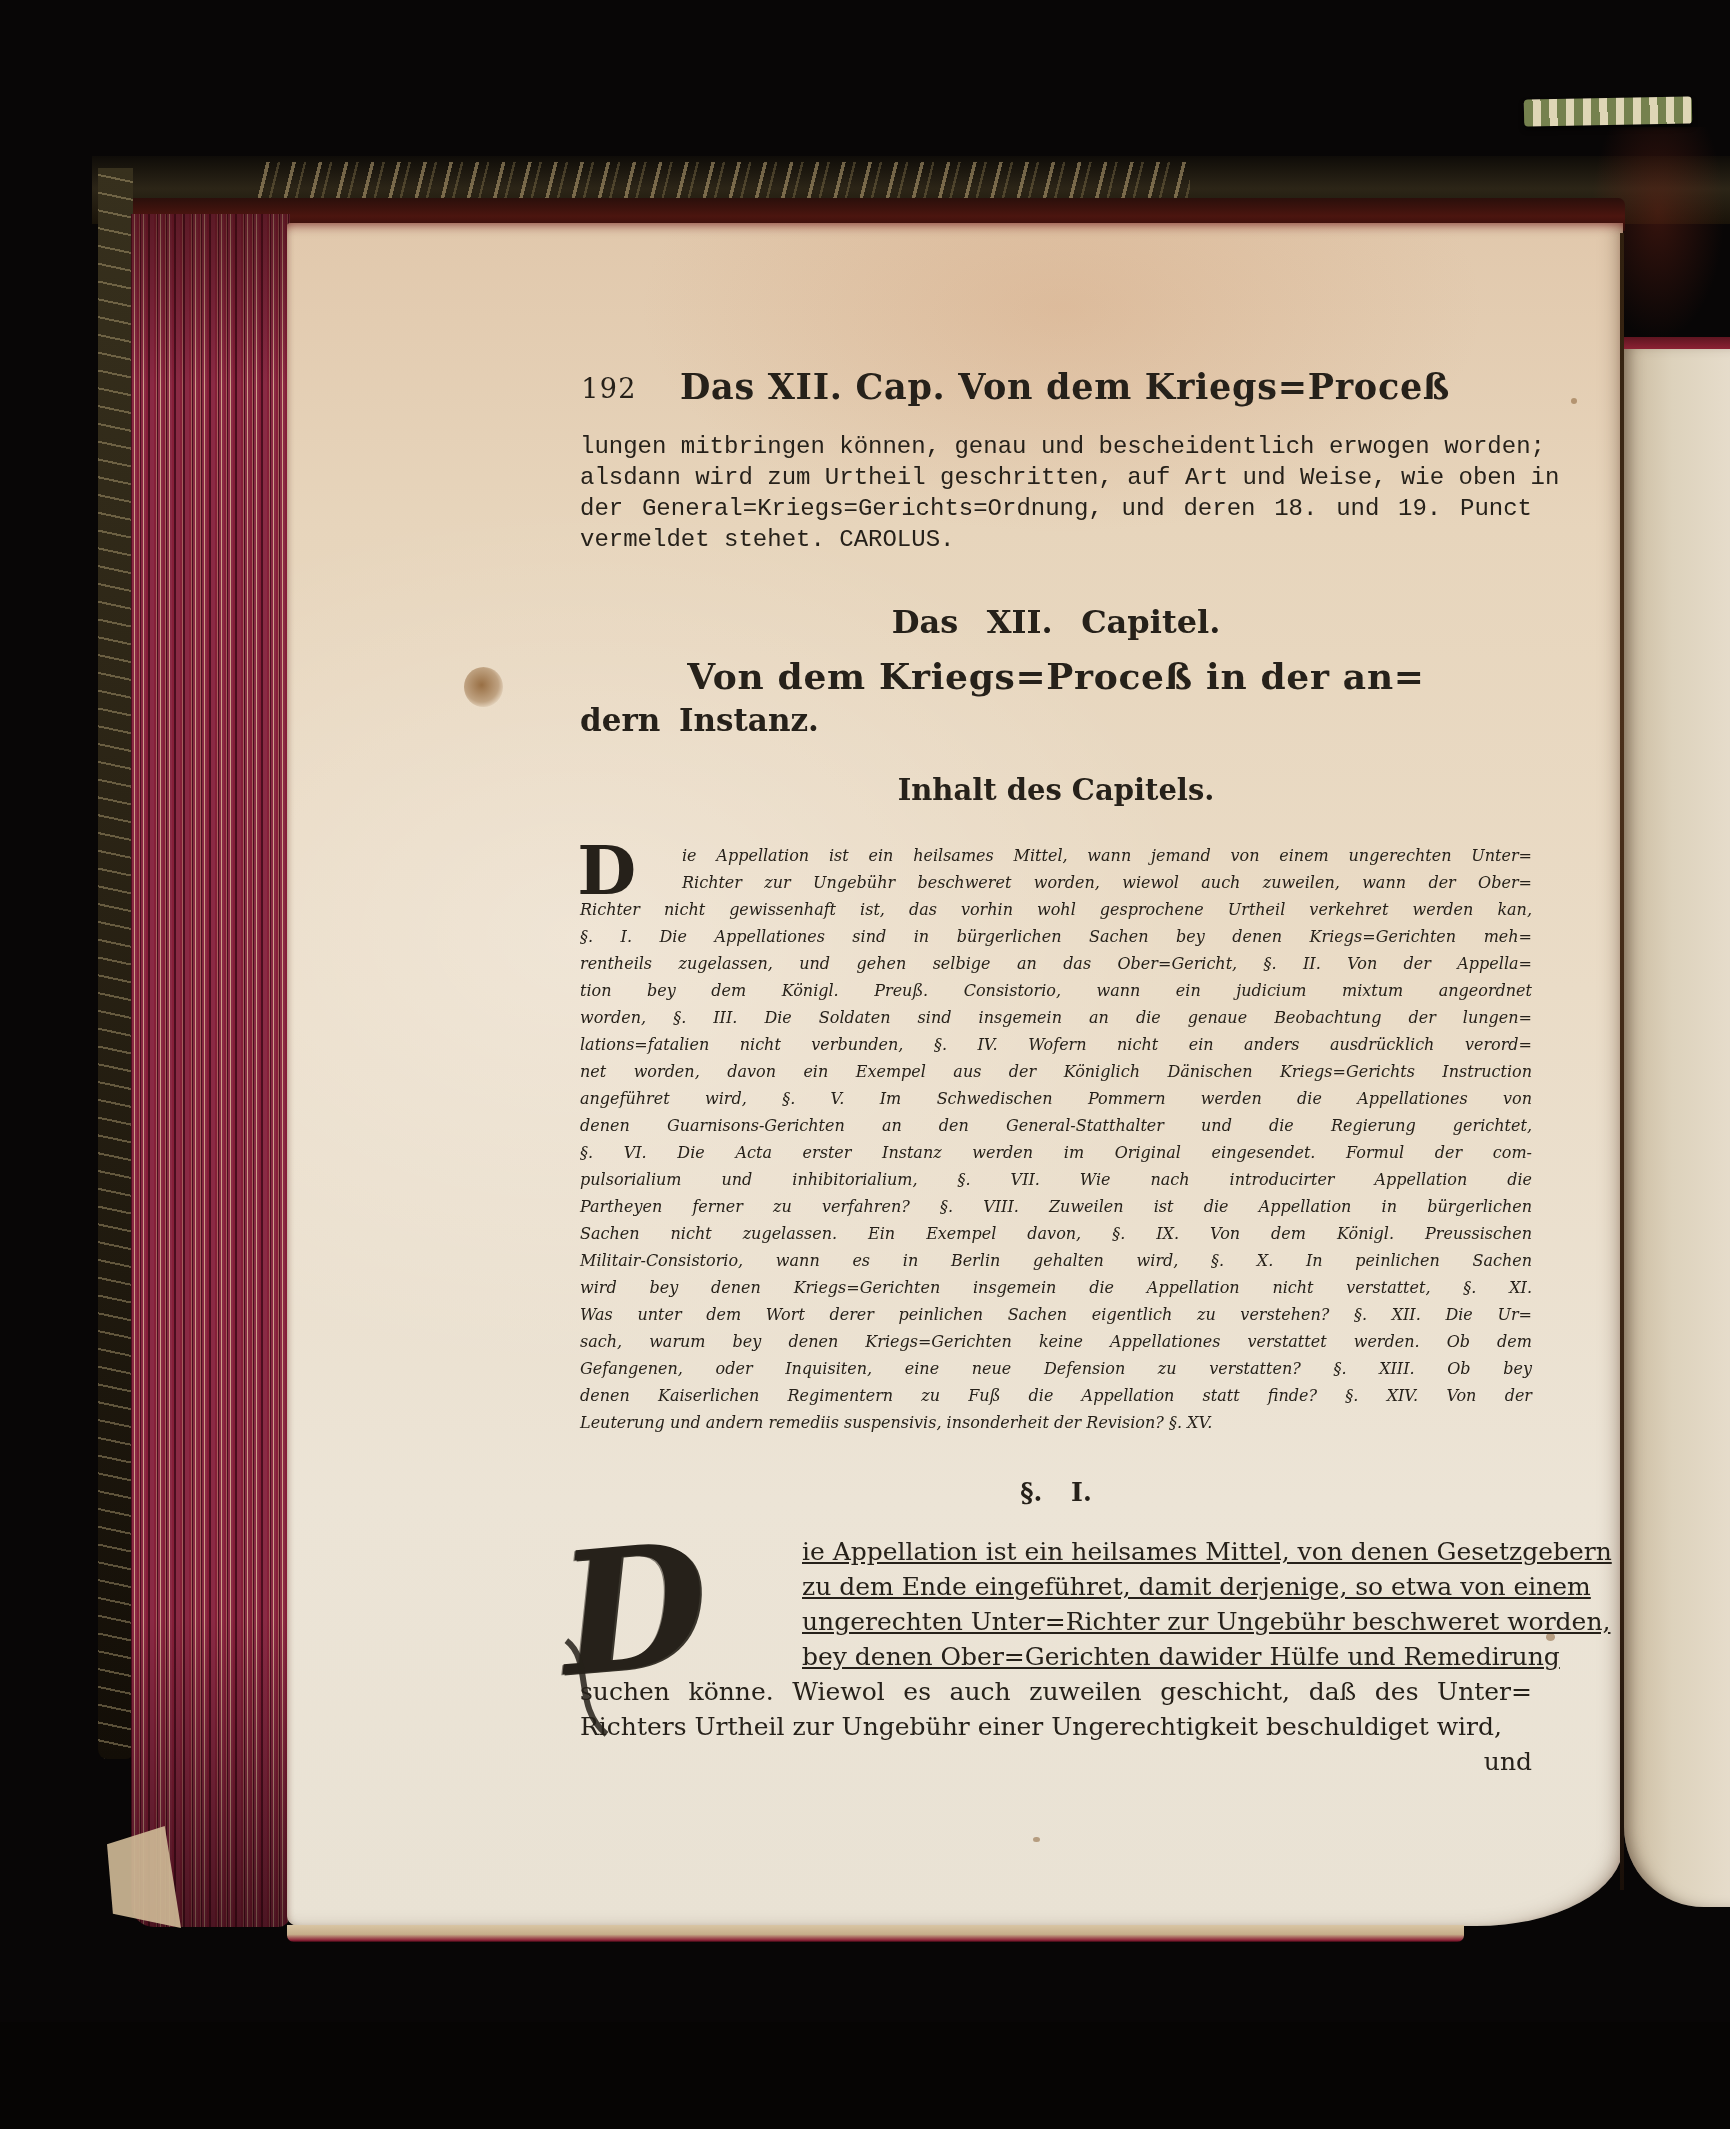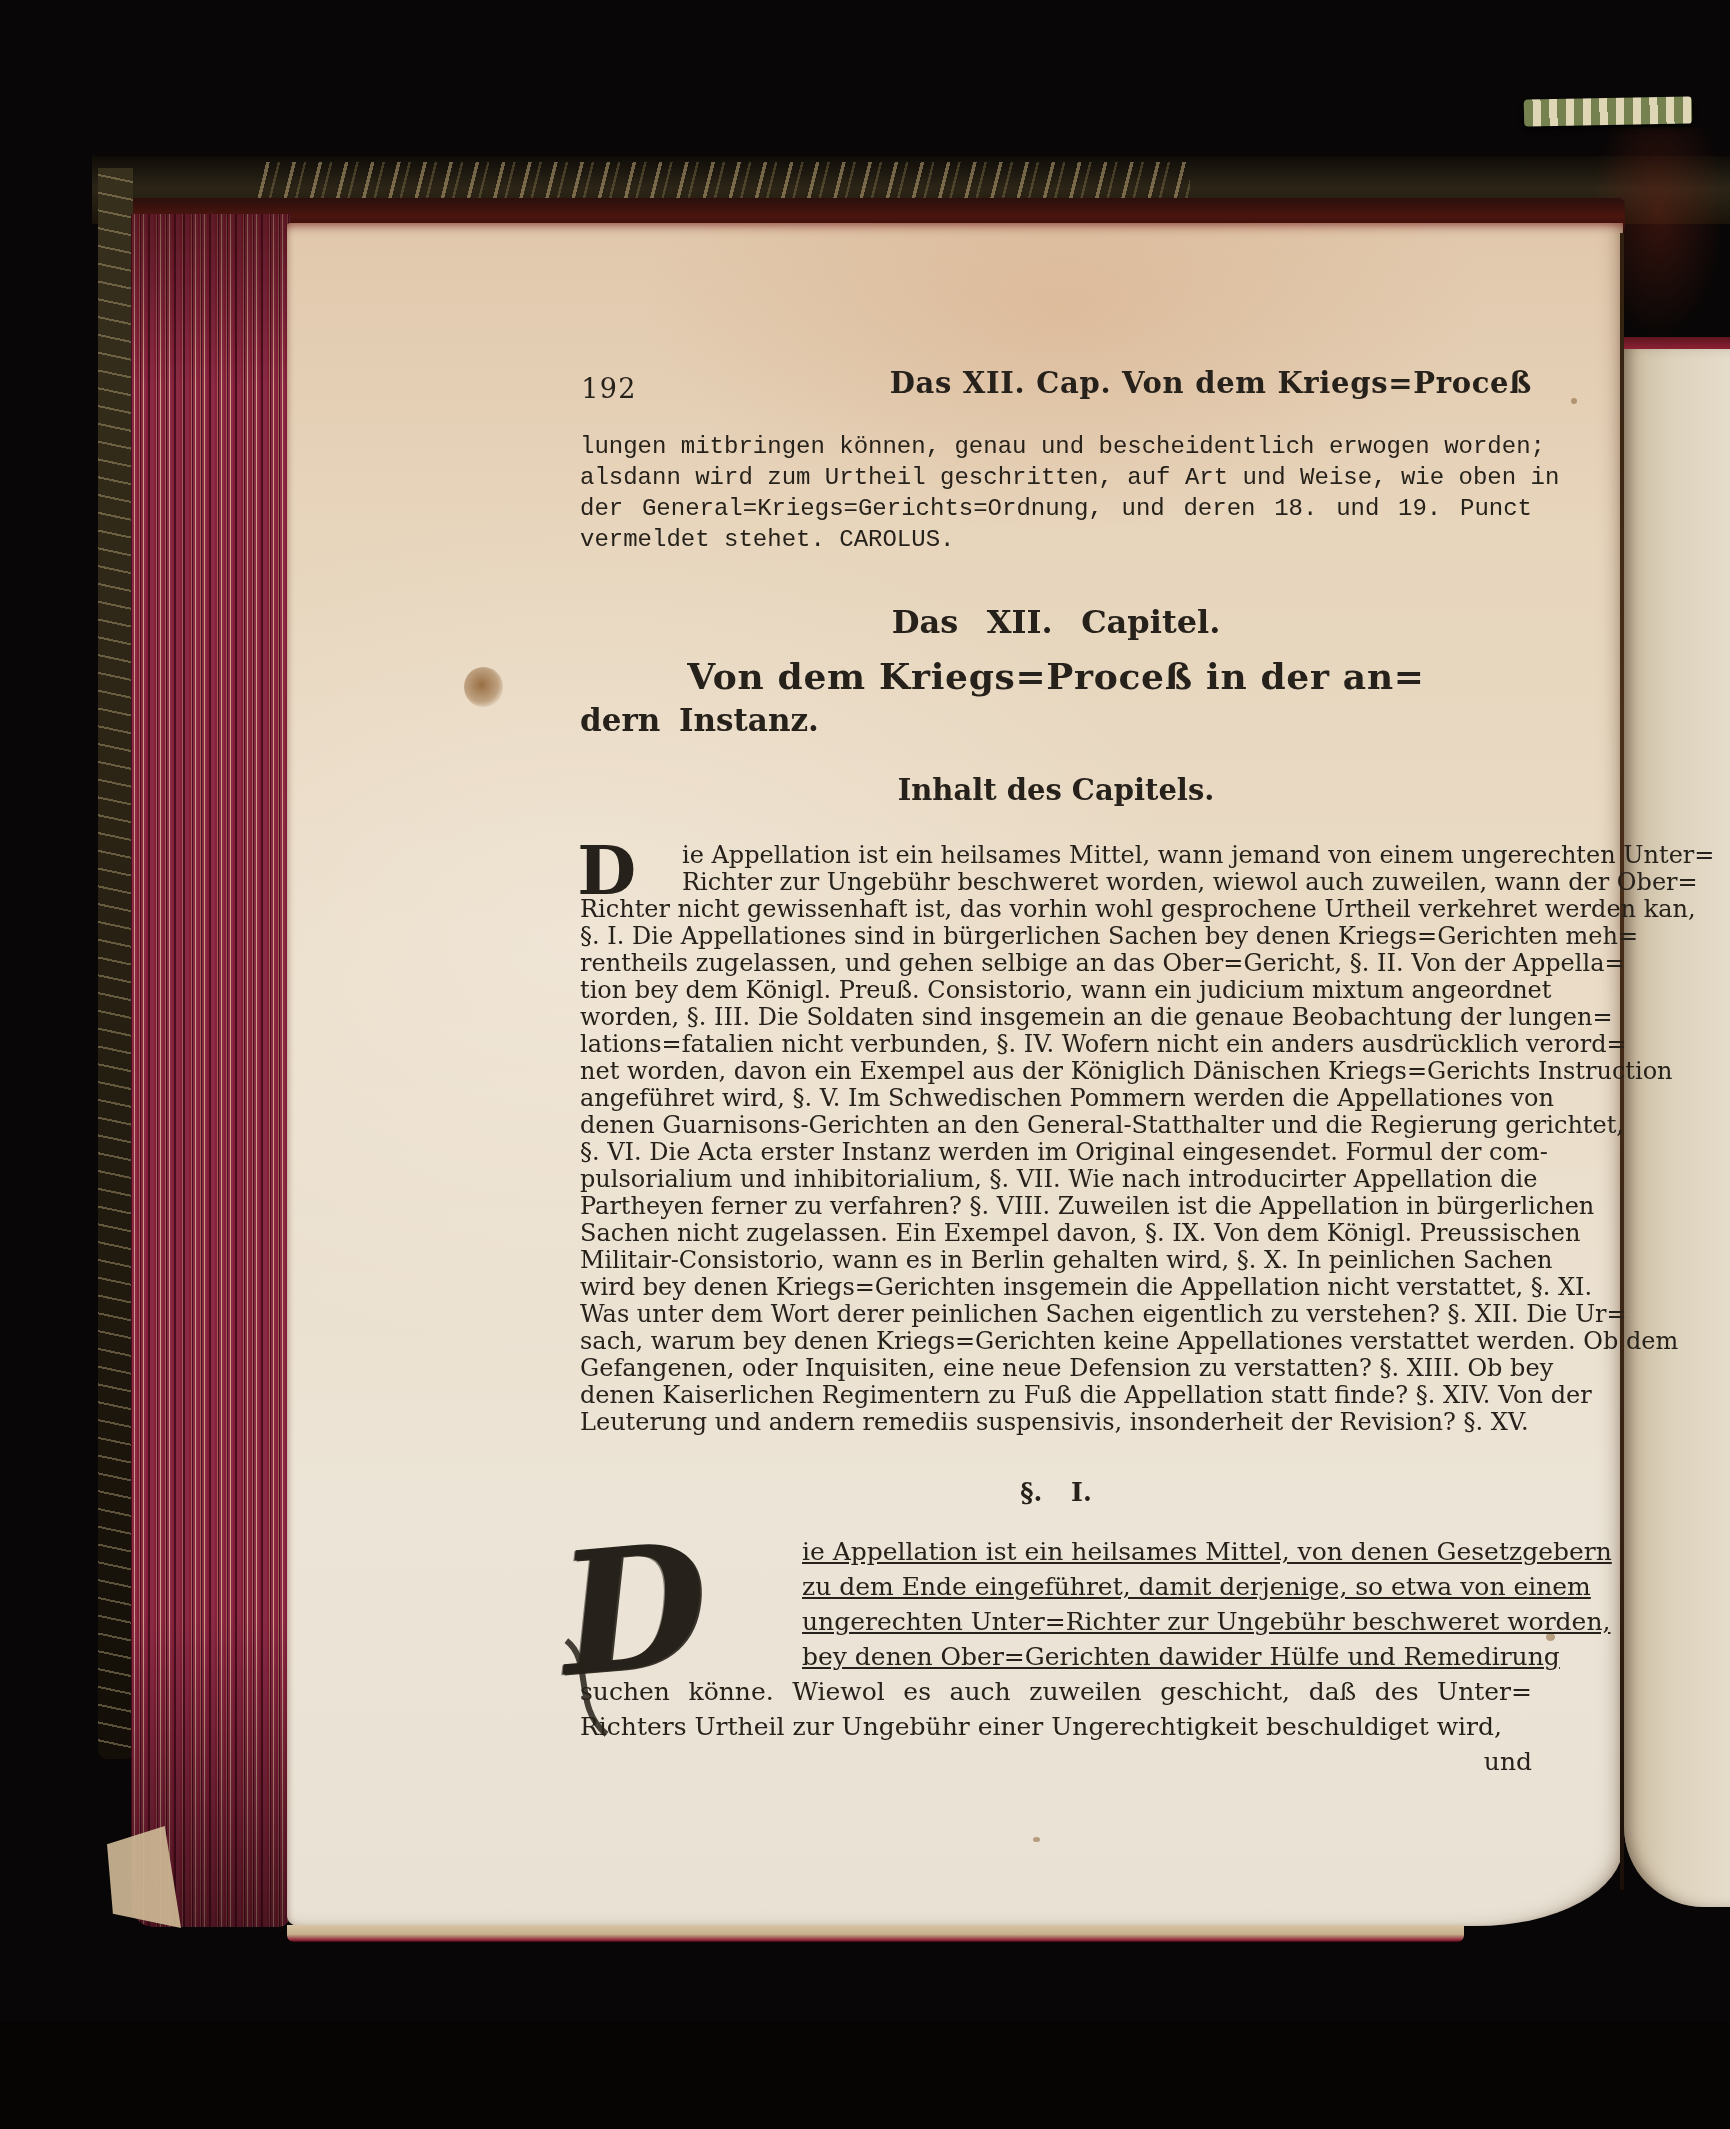--- a/index.html
+++ b/index.html
@@ -54,29 +54,29 @@
   .fleck.f1{left:1546px;top:1633px;width:9.4px;height:8px;}
   .fleck.f2{left:1571px;top:398px;width:6px;height:6px;}
   .fleck.f3{left:1033px;top:1837px;width:6.7px;height:5.3px;}
 
   
   .text-block{position:absolute;left:580px;top:366px;width:952px;}
   .line{text-align:justify;text-align-last:justify;white-space:nowrap;}
   .line.endline{text-align-last:left;}
   .header-row{position:relative;height:44px;}
   .page-num{position:absolute;left:1.3px;top:6.7px;font-size:27px;letter-spacing:1.3px;}
-  .running-header{text-align:right;padding-left:100px;font-size:29px;font-weight:bold;letter-spacing:0.7px;}
+  .running-header{text-align:left;padding-left:100px;font-size:35px;font-weight:bold;letter-spacing:0.7px;}
   .intro{margin-top:21.4px;font-family:Liberation Mono, monospace;}
   .intro .line{font-size:24px;line-height:31px;}
   .kicker{margin-top:48px;text-align:center;font-size:32px;font-weight:bold;word-spacing:17.4px;}
   .big-title{margin-top:13.4px;text-align:center;font-size:36px;font-weight:bold;letter-spacing:0.7px;}
   .big-title2{margin-top:5.3px;text-align:left;font-size:31px;font-weight:bold;word-spacing:8px;}
   .toc-heading{margin-top:35px;text-align:center;font-size:29px;font-weight:bold;}
   .summary{margin-top:35px;position:relative;}
-  .summary .line{font-size:24px;line-height:27px;}
+  .summary .line{font-size:16px;line-height:27px;font-style:italic;}
   .summary .indent{margin-left:102px;}
   .drop-cap-small{position:absolute;left:-2.7px;top:0px;font-size:68px;line-height:56px;font-weight:bold;}
   .section-heading{margin-top:41px;text-align:center;font-size:25.4px;font-weight:bold;word-spacing:20px;}
   .main-para{margin-top:27px;position:relative;}
   .main-para .line{font-size:25px;line-height:35px;}
   .main-para .indent{margin-left:222px;text-decoration:underline;}
   .drop-cap-big{position:absolute;left:-18.7px;top:-9.4px;font-size:168px;line-height:168px;
       font-weight:bold;font-style:italic;transform:rotate(-5deg);
       text-shadow:2px 1.3px 0 rgba(38,33,26,.9),-1.3px 0.7px 0 rgba(38,33,26,.55);}
   .flourish{position:absolute;left:-27px;top:100px;}

